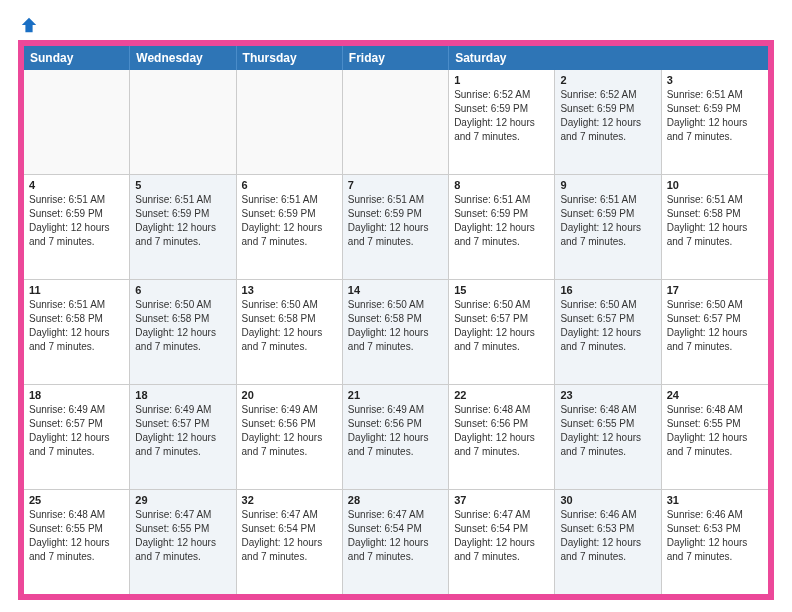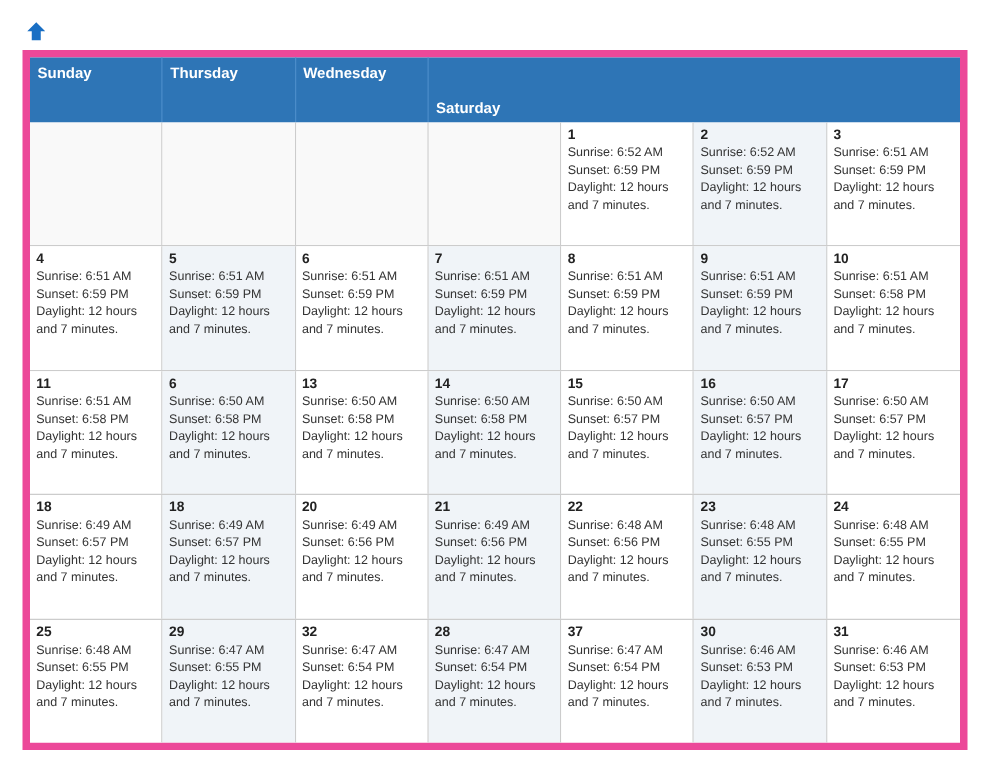--- a/index.html
+++ b/index.html
@@ -69,21 +69,21 @@
       background: #2e75b6;
     }
     .cal-header-cell {
       color: #fff;
       font-size: 12px;
       font-weight: bold;
       padding: 5px 6px;
       border-right: 1px solid #4a8cc9;
       text-align: left;
     }
-    .cal-header-cell:last-child { border-right: none; margin-top: 28px; }
+    .cal-header-cell:last-child { border-right: none; }
     .cal-body {
       flex: 1;
       display: flex;
       flex-direction: column;
     }
     .cal-row {
       display: grid;
       grid-template-columns: repeat(7, 1fr);
       flex: 1;
       border-top: 1px solid #ccc;
@@ -130,22 +130,23 @@
     </div>
     <div class="title-area">
       <div class="month-title"></div>
       <div class="location"></div>
     </div>
   </div>
 
   <div class="calendar">
     <div class="cal-header">
     <div class="cal-header-cell">Sunday</div>
+        <div class="cal-header-cell">Wednesday</div>
         <div class="cal-header-cell">Thursday</div>
-        <div class="cal-header-cell">Wednesday</div>
+        <div class="cal-header-cell">Friday</div>
         <div class="cal-header-cell">Saturday</div>
       </div>
     <div class="cal-body">
     <div class="cal-row">
           <div class="cal-cell empty"></div>
           <div class="cal-cell empty"></div>
           <div class="cal-cell empty"></div>
           <div class="cal-cell empty"></div>
           <div class="cal-cell">
             <span class="day-num">1</span>

